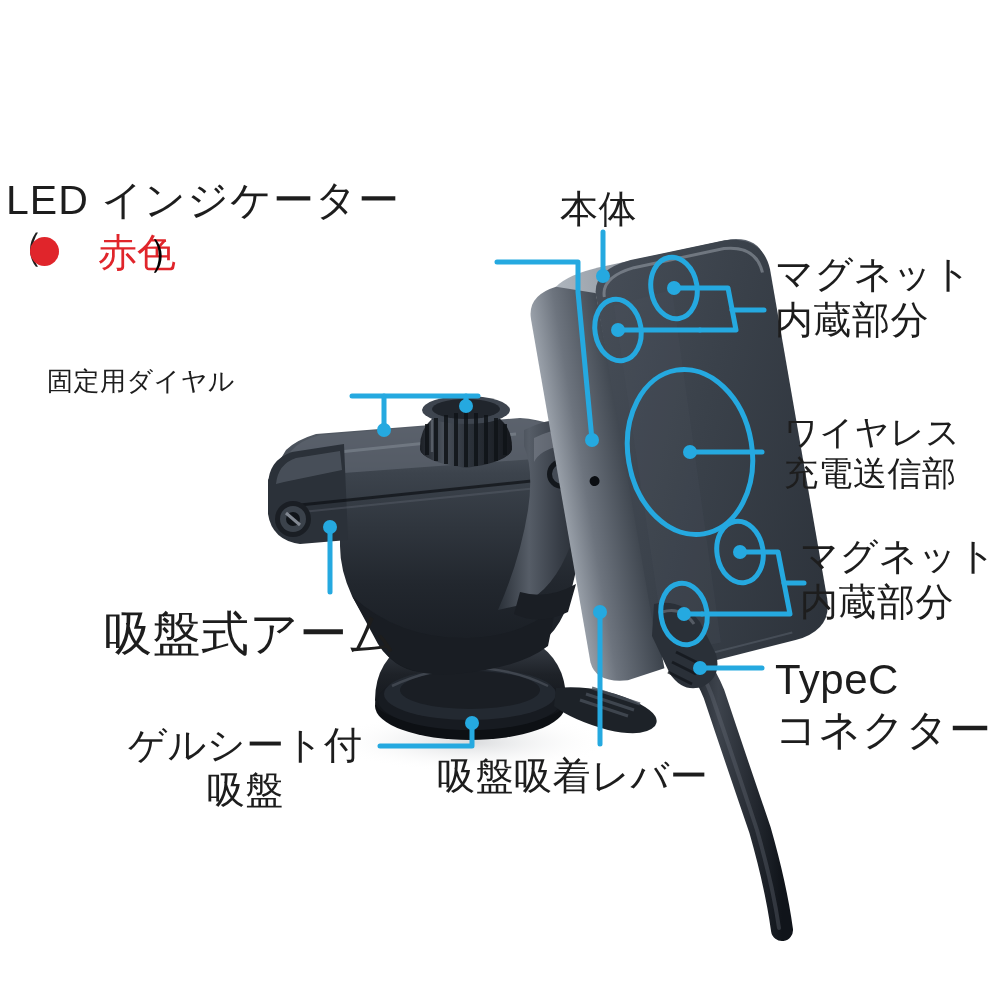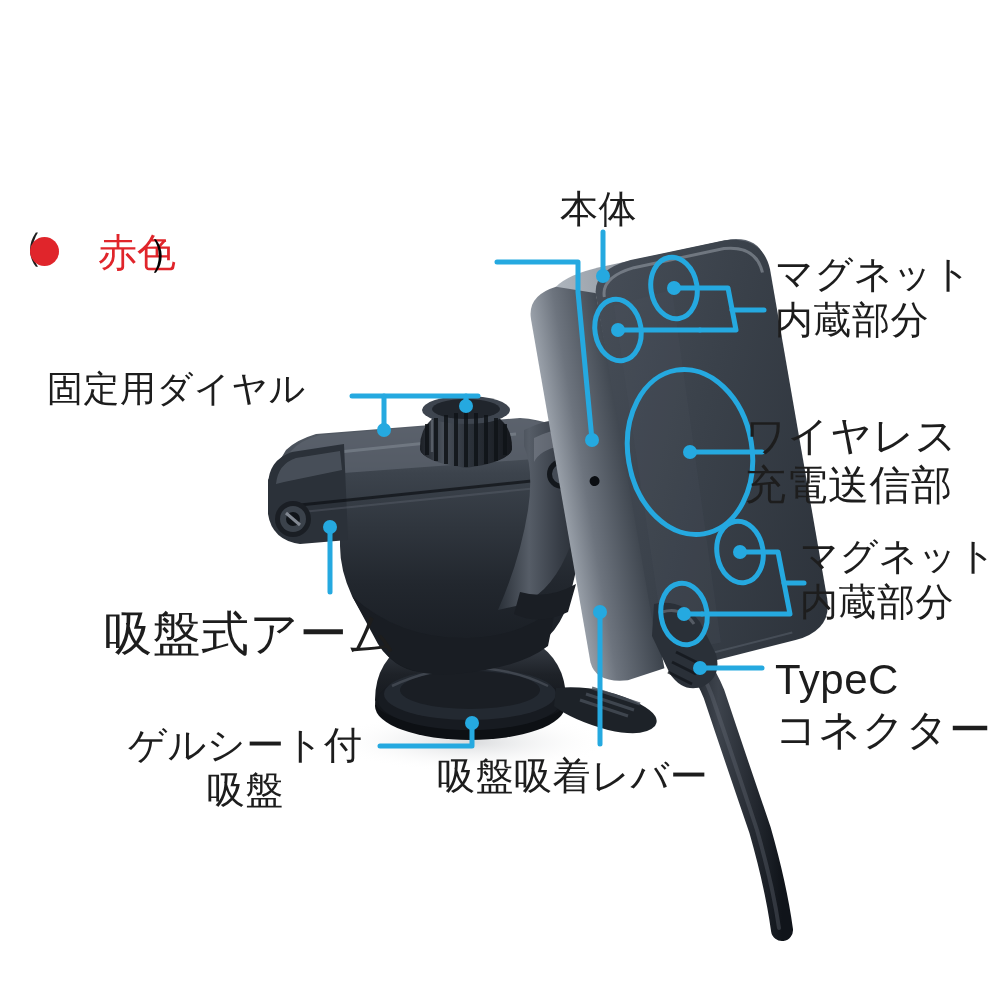--- a/index.html
+++ b/index.html
@@ -28,28 +28,28 @@
   #led-title{left:6px;top:178px;font-size:41px;letter-spacing:1px;}
   #led-paren{left:4px;top:224px;font-size:40px;letter-spacing:0px;}
   #led-red-dot{
     position:absolute;left:30px;top:237px;width:29px;height:29px;
     border-radius:50%;
   }
   #led-red-word{position:absolute;left:66px;top:226px;font-size:39px;margin-left:32px;}
   #led-close{position:absolute;left:148px;top:226px;font-size:39px;}
   #led-lines{left:178px;top:230px;font-size:30px;line-height:1.27;}
 
-  #lbl-dial{left:47px;top:369px;font-size:36px;}
+  #lbl-dial{left:47px;top:369px;font-size:26px;font-family:Liberation Mono, monospace;}
   #lbl-arm{left:104px;top:601px;font-size:48px;margin-top:6px;}
   #lbl-gel{left:128px;top:723px;font-size:38px;line-height:1.18;}
   #lbl-lever{left:437px;top:755px;font-size:38px;}
 
   #lbl-body{left:560px;top:188px;font-size:38px;}
   #lbl-mag-top{left:775px;top:252px;font-size:38px;line-height:1.2;}
-  #lbl-wireless{left:745px;top:412px;font-size:41px;line-height:1.2;}
+  #lbl-wireless{left:784px;top:412px;font-size:34px;line-height:1.2;}
   #lbl-mag-bot{left:800px;top:534px;font-size:38px;line-height:1.2;}
   #lbl-typec{left:775px;top:655px;font-size:42px;line-height:1.2;}
 
   .redtxt{color:#e0252b;}
 </style>
 </head>
 <body style="background: rgb(255, 255, 255);">
 
 <div id="stage">
 
@@ -267,20 +267,21 @@
       <circle cx="600" cy="612" r="7"></circle>
       <circle cx="700" cy="668" r="7"></circle>
       <circle cx="690" cy="452" r="7"></circle>
       <circle cx="674" cy="288" r="7"></circle>
       <circle cx="618" cy="330" r="7"></circle>
       <circle cx="740" cy="552" r="7"></circle>
       <circle cx="684" cy="614" r="7"></circle>
     </g>
   </svg>
 
+  <div class="lbl" id="led-title">LED インジケーター</div>
 
   <div class="lbl" id="led-paren">（</div>
 
   <div id="led-red-dot" style="background: rgb(224, 37, 43);"></div>
 
   <div class="redtxt" id="led-red-word" style="color: rgb(224, 37, 43);">赤色</div>
 
   <div id="led-close">）</div>
 
 

